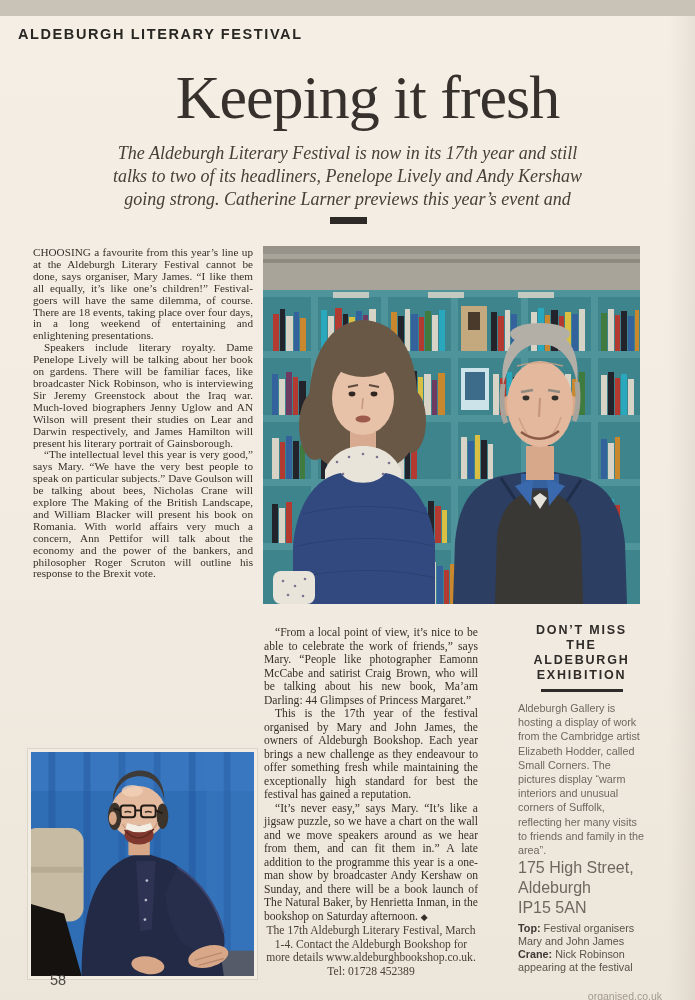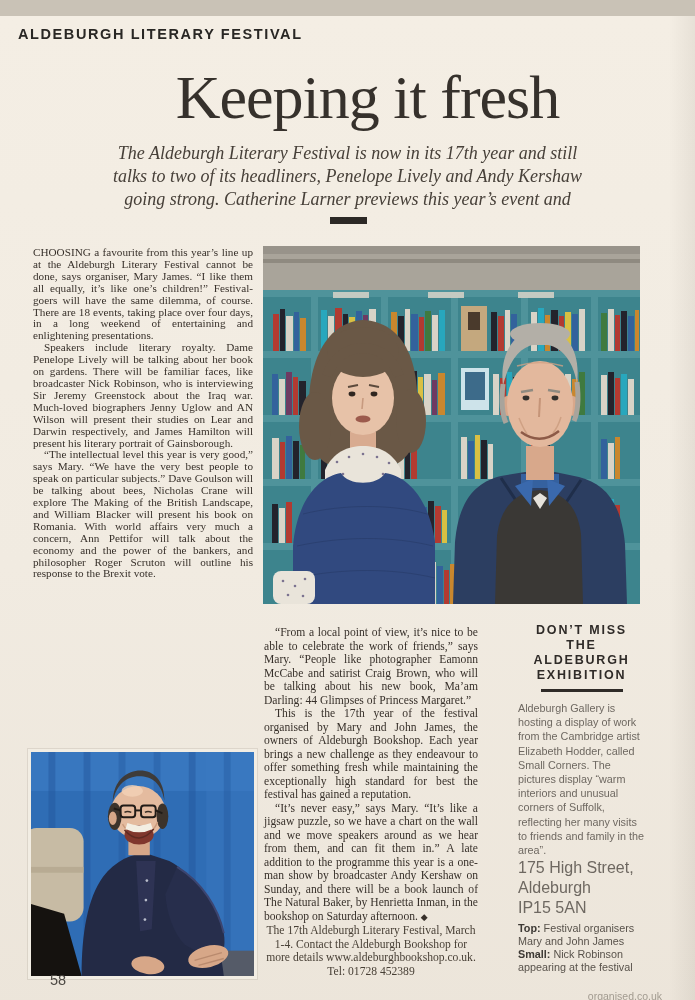--- a/index.html
+++ b/index.html
@@ -365,21 +365,21 @@
         <path d="M130,72 Q127,79 121,84" stroke="#c99a7c" stroke-width="1.4" fill="none"></path>
         <ellipse cx="111" cy="85" rx="15" ry="10" fill="#80372d"></ellipse>
         <path d="M97,79 Q111,86 125,79 L123,73 Q111,78 99,73 Z" fill="#f3eee3"></path>
         <path d="M96,80 Q111,97 126,79" stroke="#5e2a22" stroke-width="1.5" fill="none"></path>
       </g>
     </svg>
   </div>
 
   <div class="caption">
     <div class="cap-line"><b>Top:</b> <span>Festival organisers Mary and John James</span></div>
-    <div class="cap-line"><b>Small:</b> <span>Nick Robinson appearing at the festival</span></div>
+    <div class="cap-line"><b>Crane:</b> <span>Nick Robinson appearing at the festival</span></div>
   </div>
 
   <div class="page-number">58</div>
   <div class="website">organised.co.uk</div>
   <div class="corner-fold"></div>
   <div class="bottom-strip"></div>
 
 </div>
 
 </body></html>

